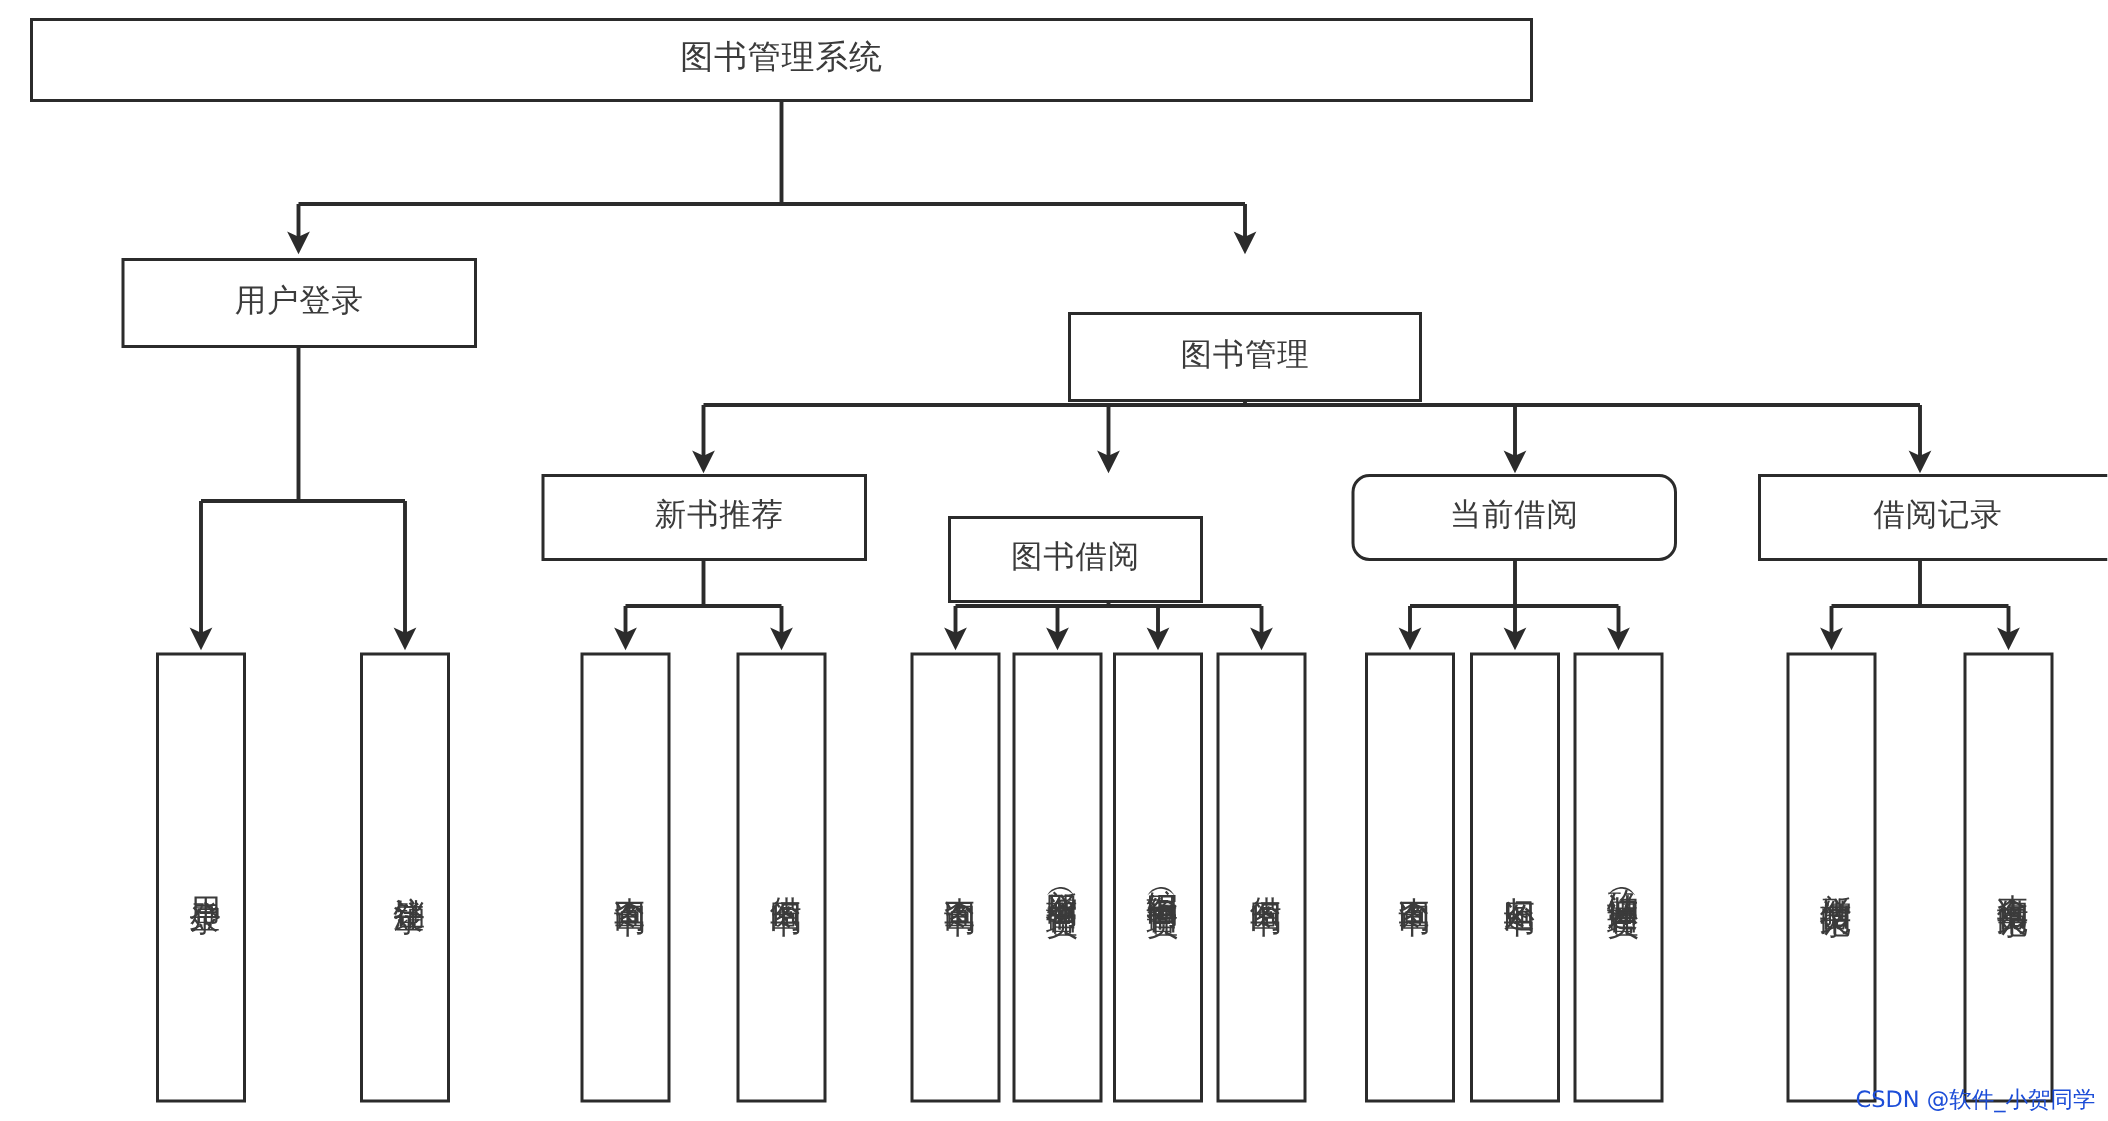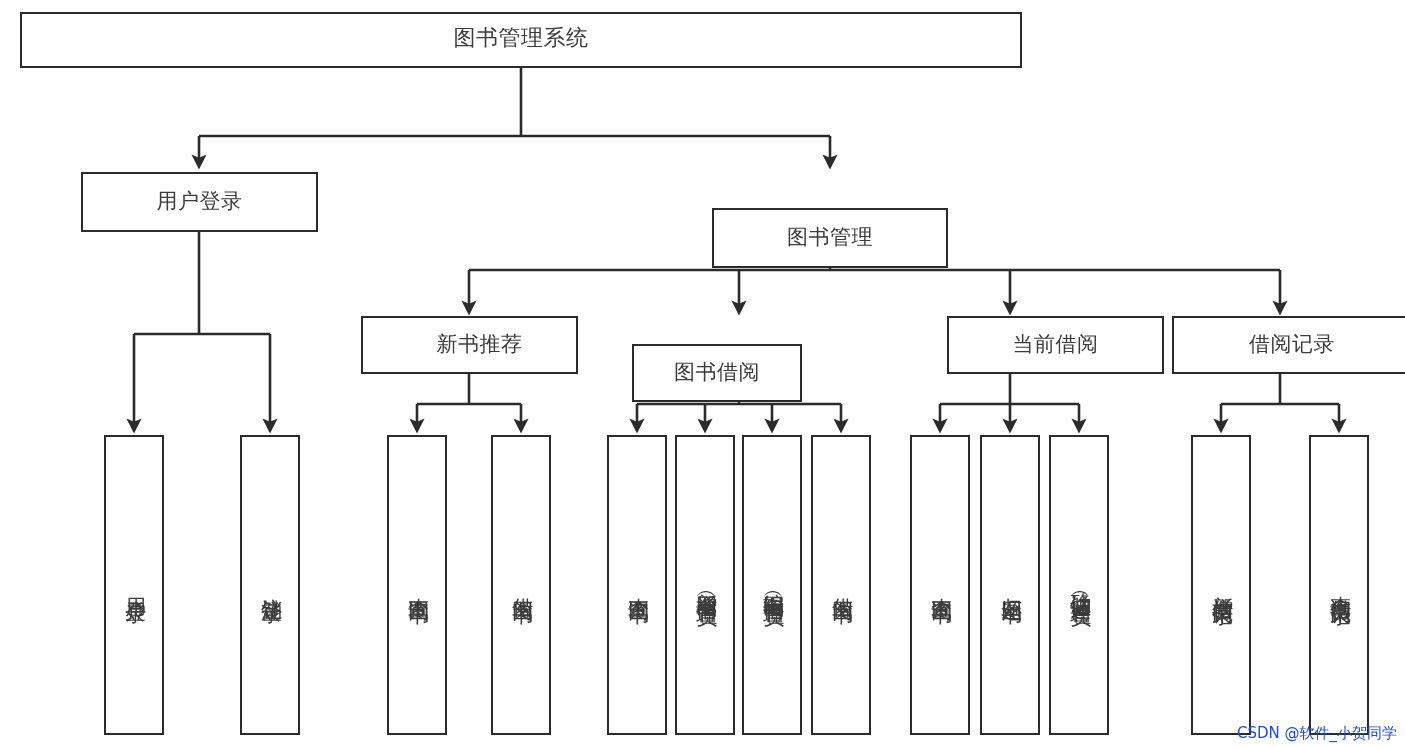--- a/index.html
+++ b/index.html
@@ -144,21 +144,21 @@
   </div>
 
   <div class="node horiz" style="left:361px; top:316px; width:217px; height:58px;padding-left:20px;">
     <span class="lbl">新书推荐</span>
   </div>
 
   <div class="node horiz" style="left:632px; top:316px; width:170px; height:58px;margin-top:28px;">
     <span class="lbl">图书借阅</span>
   </div>
 
-  <div class="node horiz" style="left:947px; top:316px; width:217px; height:58px;">
+  <div class="node horiz" style="left:901px; top:316px; width:217px; height:58px;border-radius:12px;">
     <span class="lbl">当前借阅</span>
   </div>
 
   <div class="node horiz" style="left:1172px; top:316px; width:240px; height:58px;">
     <span class="lbl">借阅记录</span>
   </div>
 
   <div class="node vert" style="left:104px; top:435px; width:60px; height:300px;">
     <span class="lbl">用户登录</span>
   </div>

